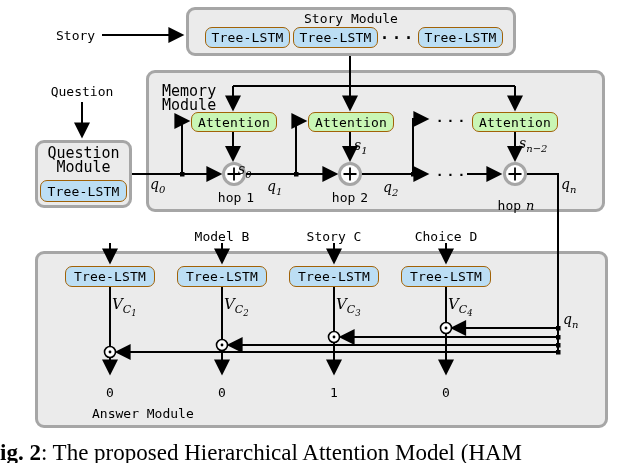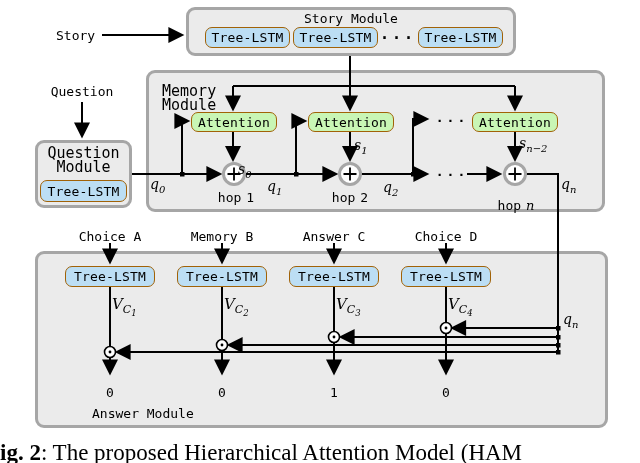--- a/index.html
+++ b/index.html
@@ -146,23 +146,22 @@
 
   <div class="lbl math" style="left:150px;top:176px;"><span>q</span><sub>0</sub></div>
   <div class="lbl math" style="left:267px;top:178px;"><span>q</span><sub>1</sub></div>
   <div class="lbl math" style="left:383px;top:179px;"><span>q</span><sub>2</sub></div>
   <div class="lbl math" style="left:561px;top:176px;"><span>q</span><sub>n</sub></div>
 
   <div class="lbl ctr hop" style="left:206px;top:190px;width:60px;"><span class="pre">hop</span><span>1</span></div>
   <div class="lbl ctr hop" style="left:320px;top:190px;width:60px;"><span class="pre">hop</span><span>2</span></div>
   <div class="lbl ctr hop" style="left:486px;top:190px;width:60px;margin-top:8px;"><span class="pre">hop</span><span class="it">n</span></div>
 
-  <div class="lbl ctr" style="left:70px;top:229px;width:80px;">Choice A</div>
-  <div class="lbl ctr" style="left:182px;top:229px;width:80px;">Memory B</div>
-  <div class="lbl ctr" style="left:294px;top:229px;width:80px;">Answer C</div>
+  <div class="lbl ctr" style="left:182px;top:229px;width:80px;">Model B</div>
+  <div class="lbl ctr" style="left:294px;top:229px;width:80px;">Story C</div>
   <div class="lbl ctr" style="left:406px;top:229px;width:80px;">Choice D</div>
 
   <div class="pill" style="left:65px;top:266px;width:90px;height:21px;">Tree-LSTM</div>
   <div class="pill" style="left:177px;top:266px;width:90px;height:21px;">Tree-LSTM</div>
   <div class="pill" style="left:289px;top:266px;width:90px;height:21px;">Tree-LSTM</div>
   <div class="pill" style="left:401px;top:266px;width:90px;height:21px;">Tree-LSTM</div>
 
   <div class="lbl vlab" style="left:112px;top:295px;"><span>V</span><sub><span>C</span><sub>1</sub></sub></div>
   <div class="lbl vlab" style="left:224px;top:295px;"><span>V</span><sub><span>C</span><sub>2</sub></sub></div>
   <div class="lbl vlab" style="left:336px;top:295px;"><span>V</span><sub><span>C</span><sub>3</sub></sub></div>

